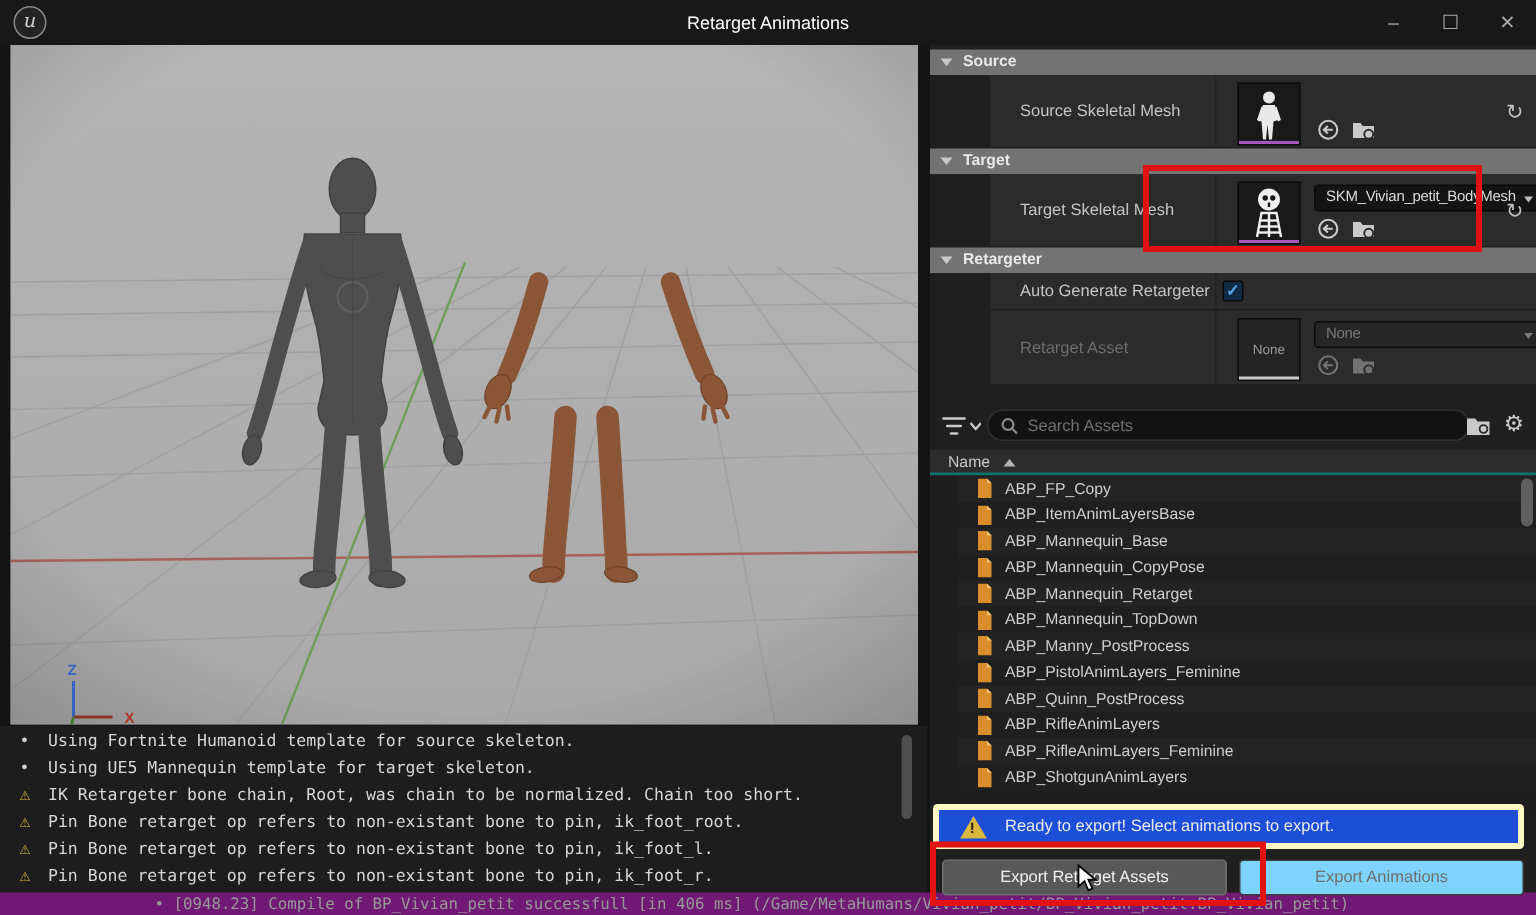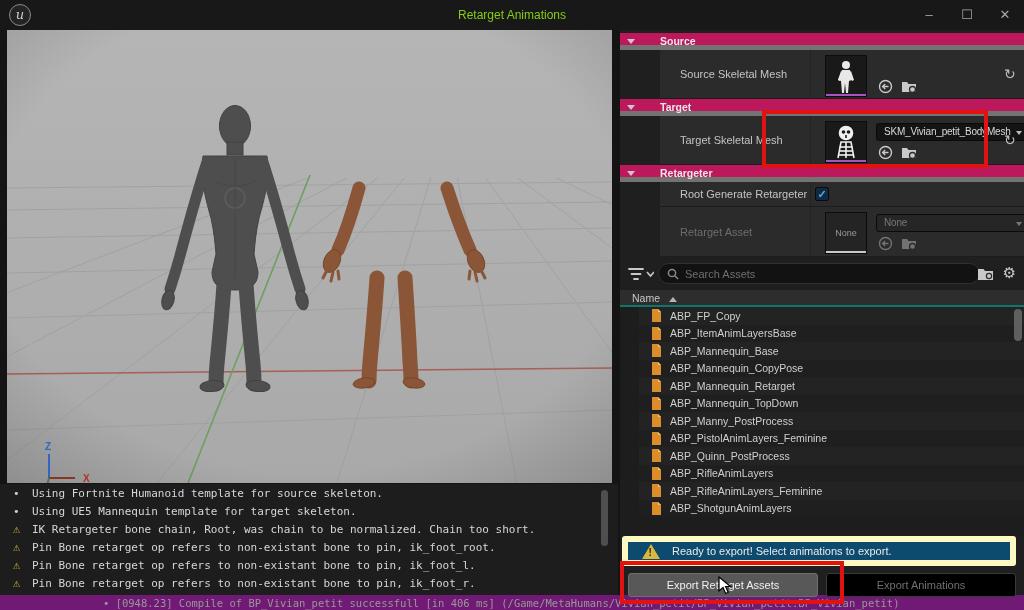--- a/index.html
+++ b/index.html
@@ -6,21 +6,21 @@
   html,body { background:#000; }
   body { font-family:"Liberation Sans", sans-serif; }
   .window { position:relative; width:1024px; height:610px; background:#141414; overflow:hidden; }
 
   
   .titlebar { position:absolute; left:0; top:0; width:1024px; height:30px; background:#181818; }
   .ue-logo { position:absolute; left:9px; top:4px; width:22px; height:22px; border-radius:50%;
              border:1.5px solid #8a8a8a; background:#242424; color:#cfcfcf; font-family:"DejaVu Serif", serif;
              font-style:italic; font-size:13px; text-align:center; line-height:19px; }
   .win-title { position:absolute; left:0; right:0; top:0; height:30px; text-align:center; line-height:30px;
-               color:#84cc16; font-size:12px; }
+               color:#ffffff; font-size:12px; }
   .win-controls { position:absolute; right:0; top:0; height:30px; display:flex; align-items:center; }
   .win-btn { width:38px; height:30px; color:#a8a8a8; font-size:13px; text-align:center; line-height:30px; }
 
   
   .viewport { position:absolute; left:7px; top:30px; width:605px; height:453px; background:#b0b0b0; overflow:hidden; }
 
   
   .logpanel { position:absolute; left:0; top:484px; width:618px; height:111px; background:#1d1d1d; overflow:hidden; }
   .log-row { display:flex; align-items:center; height:17.5px; margin-top:0.5px; padding-left:13px;
              font-family:"DejaVu Sans Mono", monospace; font-size:11px; color:#d6d6d6; white-space:nowrap; }
@@ -31,22 +31,22 @@
   .log-row.warning .warn { display:inline; }
   .log-scroll { position:absolute; right:10px; top:6px; width:7px; height:56px; background:#4f4f4f; border-radius:4px; }
 
   .statusstrip { position:absolute; left:0; top:595px; width:1024px; height:15px; background:#701a75;
                  overflow:hidden; z-index:2; }
   .statusstrip div { position:absolute; left:103px; top:2px; font-family:"DejaVu Sans Mono", monospace;
                      font-size:10.5px; color:#989898; white-space:nowrap; }
 
   
   .rightpanel { position:absolute; left:620px; top:30px; width:404px; height:580px; background:#1f1f1f; }
-  .cat-header { position:relative; height:17px; background:#be185d; border-bottom:5px solid #737373;
-                color:#e8e8e8; font-size:10.5px; font-weight:bold; line-height:17px; padding-left:40px; }
+  .cat-header { position:relative; height:17px; background:#737373; border-bottom:5px solid #737373;
+                color:#e8e8e8; font-size:10.5px; font-weight:bold; line-height:17px; padding-left:22px; }
   .cat-arrow { position:absolute; left:7px; top:6px; width:0; height:0;
                border-left:4px solid transparent; border-right:4px solid transparent; border-top:5px solid #c9c9c9; }
   .prop-row { position:relative; background:#2b2b2b; border-bottom:1px solid #1c1c1c;margin-left:40px; }
   .prop-row .divider { position:absolute; left:150px; top:0; bottom:0; width:1px; background:#232323; }
   .prop-label { position:absolute; left:20px; top:50%; transform:translateY(-50%); font-size:11px; color:#c4c4c4; }
   .prop-label.dim { color:#6d6d6d; }
 
   .thumb { position:absolute; left:165px; top:5px; width:42px; height:42px; background:#161616;
            border:1px solid #0c0c0c; }
   .thumb .underline { position:absolute; left:0; right:0; bottom:0; height:2px; background:#a855c0; }
@@ -63,21 +63,21 @@
   .mini-icons { position:absolute; left:218px; top:29px; display:flex; gap:8px; }
   .mini-icons svg { display:block; }
   .reset-btn { position:absolute; right:8px; top:50%; transform:translateY(-50%) scaleX(-1);
                color:#bdbdbd; font-size:14px; }
 
   .checkbox { position:absolute; left:155px; top:5px; width:14px; height:14px; background:#112a44;
               border:1px solid #0a0a0a; border-radius:2px; color:#58a6e0; font-size:11px; font-weight:bold;
               line-height:13px; text-align:center; }
 
   
-  .searchrow { position:relative; height:28px; margin-top:3px; }
+  .searchrow { position:relative; height:28px; margin-top:13px; }
   .filter-ico { position:absolute; left:8px; top:7px; }
   .searchbox { position:absolute; left:38px; top:3px; width:322px; height:21px; background:#121212;
                border:1px solid #303030; border-radius:11px; display:flex; align-items:center; padding:0 8px; }
   .searchbox input { flex:1; background:transparent; border:none; outline:none; color:#cfcfcf; font-size:11px;
                      font-family:"Liberation Sans", sans-serif; }
   .searchbox input::placeholder { color:#6f6f6f; }
   .sr-right { position:absolute; right:8px; top:5px; display:flex; gap:8px; align-items:center; }
   .gear { color:#c9c9c9; font-size:15px; line-height:16px; }
 
   .list-header { position:relative; height:17px; background:#2d2d2d; border-bottom:2px solid #0f766e;
@@ -85,31 +85,31 @@
   .sort-arrow { display:inline-block; margin-left:6px; width:0; height:0;
                 border-left:4px solid transparent; border-right:4px solid transparent; border-bottom:5px solid #b5b5b5; }
   .asset-list { position:relative; height:228px; overflow:hidden; background:#1d1d1d; }
   .asset-row { display:flex; align-items:center; height:17.5px; padding-left:12px; gap:8px;
                color:#cfcfcf; font-size:10.5px; white-space:nowrap;margin-left:19px; }
   .asset-row:nth-child(odd) { background:#232323; }
   .asset-row:nth-child(even) { background:#1f1f1f; }
   .asset-scroll { position:absolute; right:2px; top:2px; width:8px; height:32px; background:#5f5f5f; border-radius:4px; }
 
   
-  .notice { position:absolute; left:2px; top:506px; width:394px; height:30px; background:#0c4a6e;
-            border:6px solid #fef9c3; border-radius:3px; display:flex; align-items:center; gap:12px;
+  .notice { position:absolute; left:2px; top:506px; width:394px; height:30px; background:#1d4ed8;
+            border:4px solid #fef9c3; border-radius:3px; display:flex; align-items:center; gap:12px;
             padding-left:14px; z-index:3; }
   .notice-text { color:#eaeaea; font-size:11px; }
   .tri { position:relative; width:0; height:0; border-left:9px solid transparent; border-right:9px solid transparent;
          border-bottom:15px solid #d9b83d; }
   .tri:after { content:"!"; position:absolute; left:-2.5px; top:3px; color:#221d10; font-size:10px; font-weight:bold; }
   .btnrow { position:absolute; left:0; top:543px; width:404px; height:28px; display:flex; gap:8px; padding:0 8px; z-index:3; }
   .btn { flex:1; height:24px; border-radius:3px; font-size:11px; text-align:center; line-height:23px; }
   .btn.primary { background:#585858; border:1px solid #6e6e6e; color:#f0f0f0; }
-  .btn.disabled { background:#000000; border:1px solid #3a3a3a; color:#6f6f6f; }
+  .btn.disabled { background:#7dd3fc; border:1px solid #3a3a3a; color:#6f6f6f; }
 
   
   .red-box { position:absolute; border:4px solid #e01212; z-index:50; }
   .red-box.target { left:762px; top:110px; width:226px; height:58px; }
   .red-box.export { left:620px; top:561px; width:224px; height:43px; }
   .cursor { position:absolute; left:718px; top:576px; z-index:60; }
 </style>
 </head>
 <body>
 
@@ -325,21 +325,21 @@
       <div class="reset-btn">↺</div>
     </div>
 
     <div class="cat-header">
       <span class="cat-arrow"></span>
       <span>Retargeter</span>
     </div>
 
     <div class="prop-row" style="height:25px">
       <div class="divider"></div>
-      <div class="prop-label">Root Generate Retargeter</div>
+      <div class="prop-label">Auto Generate Retargeter</div>
       <div class="checkbox">✓</div>
     </div>
 
     <div class="prop-row" style="height:50px">
       <div class="divider"></div>
       <div class="prop-label dim">Retarget Asset</div>
       <div class="thumb none-thumb">
         <span>None</span>
         <div class="underline gray"></div>
       </div>

